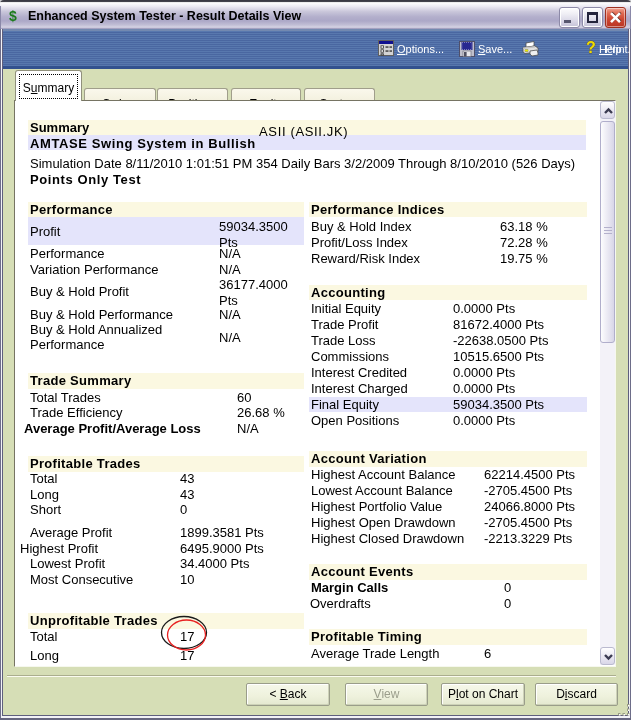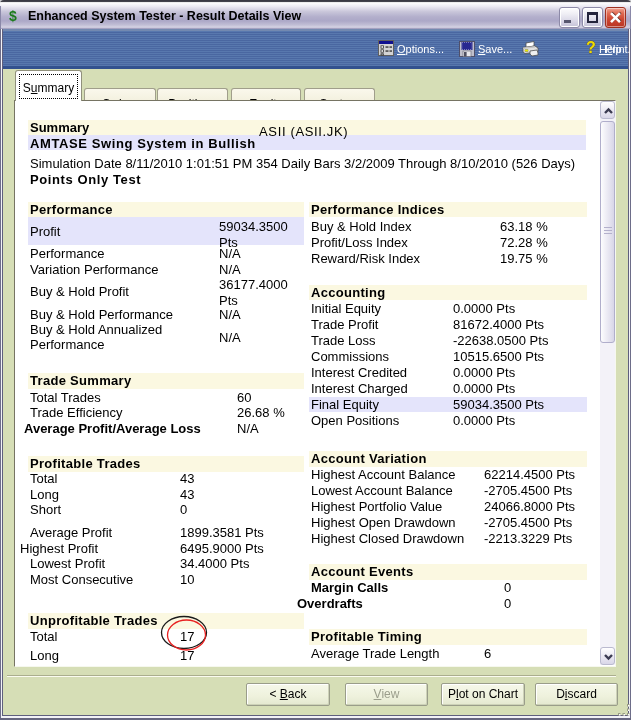--- a/index.html
+++ b/index.html
@@ -228,21 +228,21 @@
 <div class="t" style="left:311px;top:499px;">Highest Portfolio Value</div>
 <div class="t" style="left:484px;top:499px;">24066.8000 Pts</div>
 <div class="t" style="left:311px;top:515px;">Highest Open Drawdown</div>
 <div class="t" style="left:484px;top:515px;">-2705.4500 Pts</div>
 <div class="t" style="left:311px;top:531px;">Highest Closed Drawdown</div>
 <div class="t" style="left:484px;top:531px;">-2213.3229 Pts</div>
 
 <div class="t b" style="left:311px;top:564px;letter-spacing:.3px;">Account Events</div>
 <div class="t" style="left:311px;top:580px;font-weight:bold;">Margin Calls</div>
 <div class="t" style="left:504px;top:580px;">0</div>
-<div class="t" style="left:297px;top:596px;font-weight:bold;">Overdrafts</div>
+<div class="t" style="left:310px;top:596px;">Overdrafts</div>
 <div class="t" style="left:504px;top:596px;">0</div>
 
 <div class="t b" style="left:311px;top:629px;letter-spacing:.3px;">Profitable Timing</div>
 <div class="t" style="left:311px;top:646px;">Average Trade Length</div>
 <div class="t" style="left:484px;top:646px;">6</div>
 
 <div id="sb"></div>
 <div class="abs" style="left:600px;top:101px;">
  <div class="sbtn" style="top:0;">
       <svg class="arrow" style="top:5px;" viewBox="0 0 9 9">

